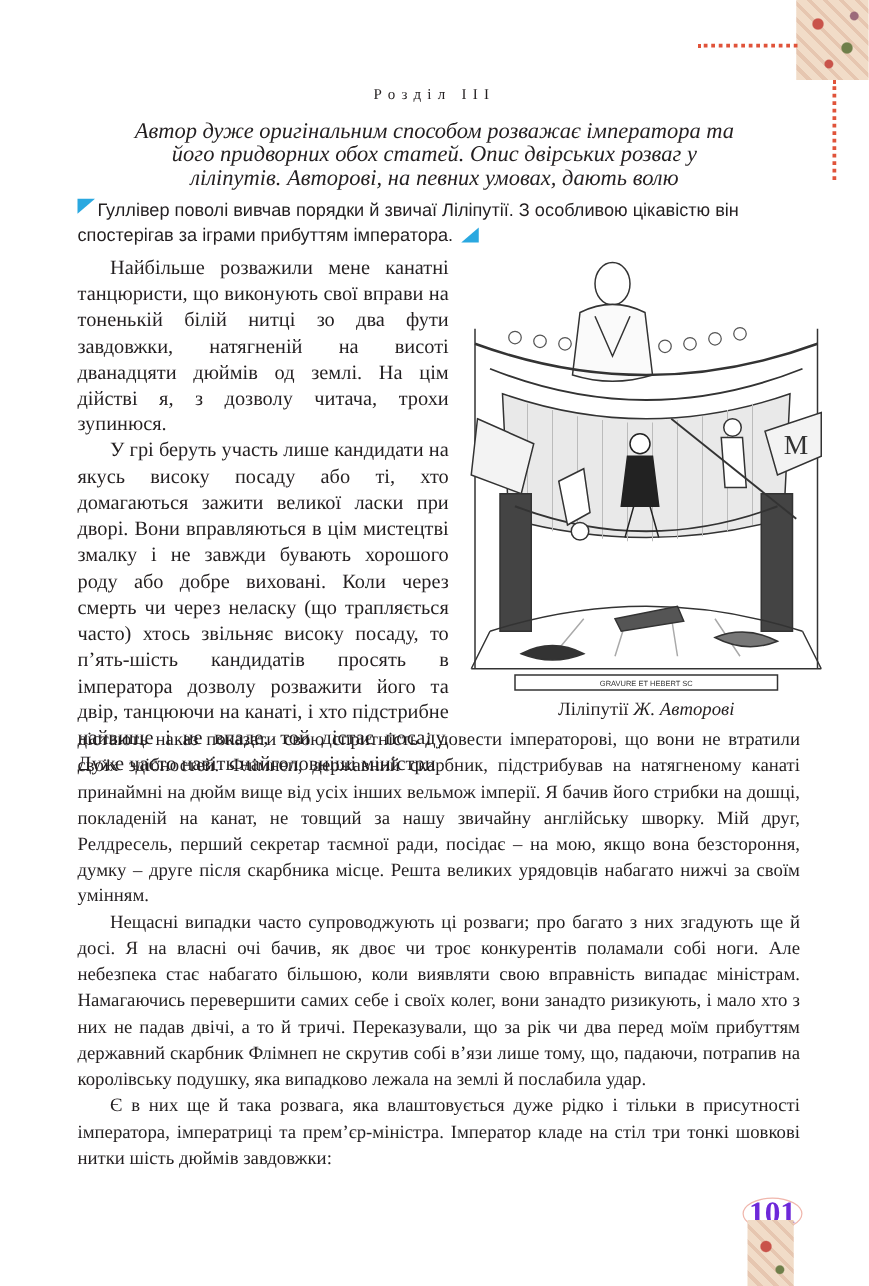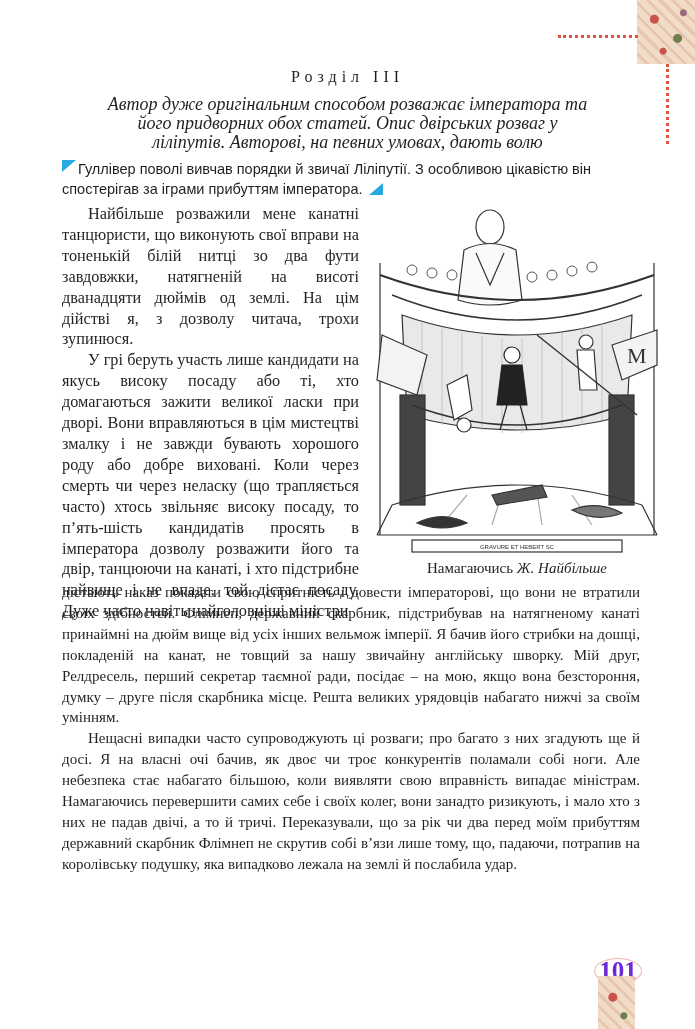--- a/index.html
+++ b/index.html
@@ -26,21 +26,21 @@
   .rule-h { position: absolute; left: 558px; top: 35px; width: 80px; height: 0; border-top: 3px dotted #e0533a; }
   .rule-v { position: absolute; left: 666px; top: 64px; height: 80px; width: 0; border-left: 3px dotted #e0533a; }
   .page-num {
     position: absolute; left: 594px; top: 958px; width: 46px; height: 24px;
     border: 1px solid #f0b7ad; border-radius: 50%; background: #fff;
     font-family: "Liberation Serif", serif; font-weight: bold; font-size: 25px;
     text-align: center; line-height: 24px; color: #6d28d9;
   }
   .chapter-title {
     position: absolute; left: 0; width: 695px; top: 68px; text-align: center;
-    font-family: "Liberation Serif", serif; font-size: 16px; letter-spacing: 5px;
+    font-family: "Liberation Serif", serif; font-size: 12px; letter-spacing: 5px;
   }
   .subtitle {
     position: absolute; left: 100px; width: 495px; top: 95px; text-align: center;
     font-family: "Liberation Serif", serif; font-style: italic; font-size: 18px; line-height: 19px;
   }
   .intro {
     position: absolute; left: 62px; width: 600px; top: 159px;
     font-family: "Liberation Sans", sans-serif; font-size: 14.5px; line-height: 20px;
   }
   .tri-start { display:inline-block; width:0; height:0; border-top: 12px solid #2aa8e0; border-right: 14px solid transparent; vertical-align: 2px; margin-right: 2px; }
@@ -142,22 +142,23 @@
       <path d="M45 318 Q70 305 95 318 Q70 328 45 318 Z" fill="#333"></path>
       <path d="M120 290 L170 280 L175 292 L125 300 Z" fill="#555"></path>
       <path d="M200 305 Q225 295 250 308 Q225 318 200 305 Z" fill="#777"></path>
 
       <rect x="40" y="335" width="210" height="12" fill="#fff"></rect>
       <text x="145" y="344" text-anchor="middle" font-family="Liberation Sans, sans-serif" font-size="6" fill="#333" stroke="none">GRAVURE ET HEBERT SC</text>
     </g>
   </svg>
 </div>
 <div class="caption">
-  <span>Намагаючись </span><i>Ж. Найбільше</i>
+  <span>Ліліпутії </span><i>Ж. Авторові</i>
 </div>
 
 <div class="full-text">
   <p class="cont">дістають наказ показати свою спритність і довести імператорові, що вони не втратили своїх здібностей. Флімнеп, державний скарбник, підстрибував на натягненому канаті принаймні на дюйм вище від усіх інших вельмож імперії. Я бачив його стрибки на дошці, покладеній на канат, не товщий за нашу звичайну англійську шворку. Мій друг, Релдресель, перший секретар таємної ради, посідає – на мою, якщо вона безстороння, думку – друге після скарбника місце. Решта великих урядовців набагато нижчі за своїм умінням.</p>
   <p>Нещасні випадки часто супроводжують ці розваги; про багато з них згадують ще й досі. Я на власні очі бачив, як двоє чи троє конкурентів поламали собі ноги. Але небезпека стає набагато більшою, коли виявляти свою вправність випадає міністрам. Намагаючись перевершити самих себе і своїх колег, вони занадто ризикують, і мало хто з них не падав двічі, а то й тричі. Переказували, що за рік чи два перед моїм прибуттям державний скарбник Флімнеп не скрутив собі в’язи лише тому, що, падаючи, потрапив на королівську подушку, яка випадково лежала на землі й послабила удар.</p>
+  <p>Є в них ще й така розвага, яка влаштовується дуже рідко і тільки в присутності імператора, імператриці та прем’єр-міністра. Імператор кладе на стіл три тонкі шовкові нитки шість дюймів завдовжки:</p>
 </div>
 
 <div class="page-num">101</div>
 <div class="ornament-bottom"></div>
 
 </body></html>

